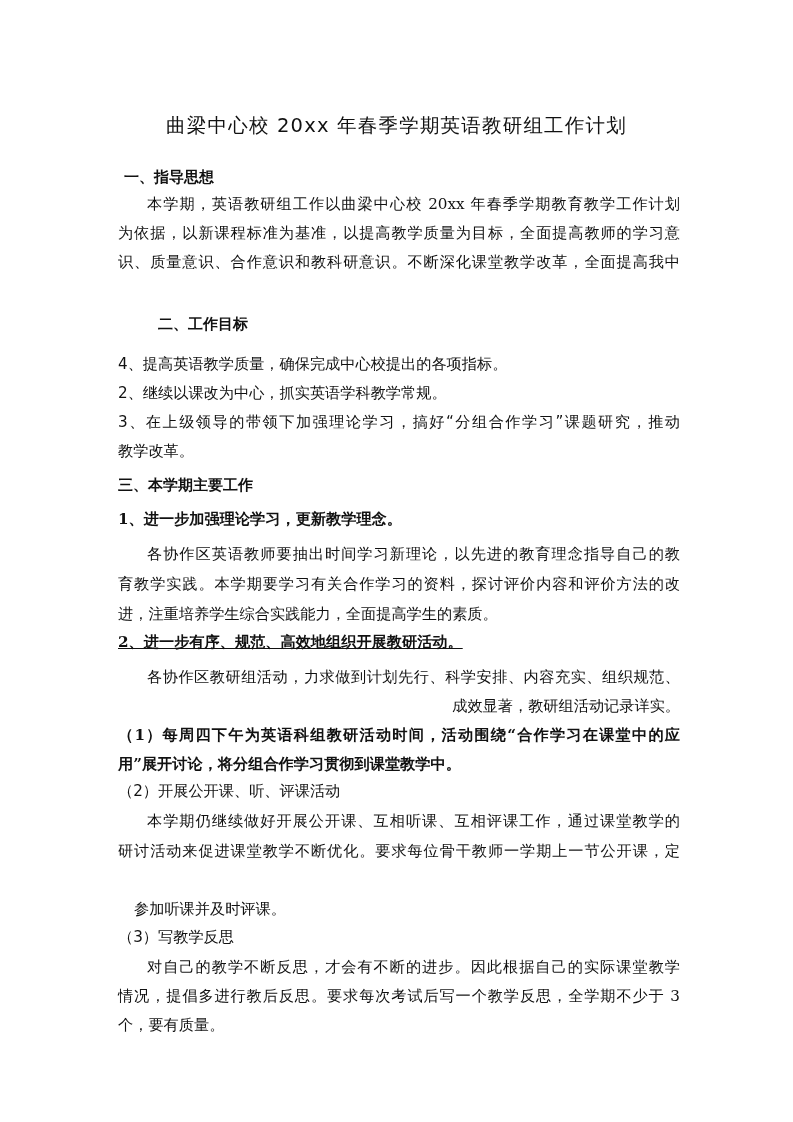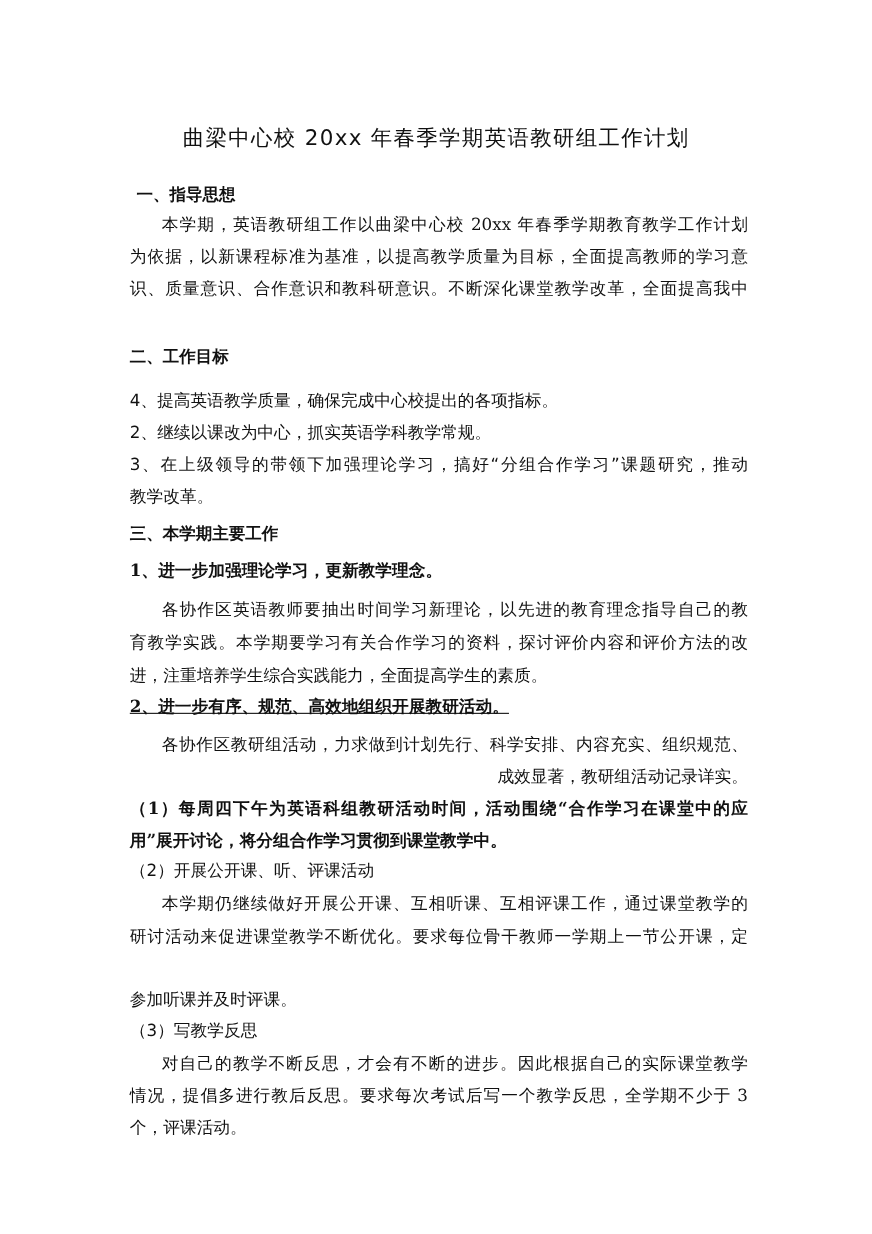--- a/index.html
+++ b/index.html
@@ -19,21 +19,21 @@
 <body>
 
 <div class="page">
   <div class="title">曲梁中心校 20xx 年春季学期英语教研组工作计划</div>
 
   <div class="line h1" style="top:155px; left:124px;">一、指导思想</div>
   <div class="line indent justify" style="top:182px; width:533px;">本学期，英语教研组工作以曲梁中心校 20xx 年春季学期教育教学工作计划</div>
   <div class="line justify" style="top:211px;">为依据，以新课程标准为基准，以提高教学质量为目标，全面提高教师的学习意</div>
   <div class="line justify" style="top:240px;">识、质量意识、合作意识和教科研意识。不断深化课堂教学改革，全面提高我中</div>
 
-  <div class="line h1" style="top:302px;">二、工作目标</div>
+  <div class="line h1" style="top:302px;margin-left:40px;">二、工作目标</div>
   <div class="line sans" style="top:342px;">4、提高英语教学质量，确保完成中心校提出的各项指标。</div>
   <div class="line sans" style="top:371px;">2、继续以课改为中心，抓实英语学科教学常规。</div>
   <div class="line sans justify" style="top:400px;">3、在上级领导的带领下加强理论学习，搞好“分组合作学习”课题研究，推动</div>
   <div class="line sans" style="top:429px;">教学改革。</div>
 
   <div class="line h1" style="top:463px;">三、本学期主要工作</div>
 
   <div class="line bold" style="top:497px;">1、进一步加强理论学习，更新教学理念。</div>
   <div class="line indent justify" style="top:532px; width:533px;">各协作区英语教师要抽出时间学习新理论，以先进的教育理念指导自己的教</div>
   <div class="line justify" style="top:562px;">育教学实践。本学期要学习有关合作学习的资料，探讨评价内容和评价方法的改</div>
@@ -42,19 +42,19 @@
   <div class="line bold" style="top:620px;text-decoration:underline;">2、进一步有序、规范、高效地组织开展教研活动。</div>
   <div class="line indent justify" style="top:655px; width:533px;">各协作区教研组活动，力求做到计划先行、科学安排、内容充实、组织规范、</div>
   <div class="line" style="top:684px;text-align:right;">成效显著，教研组活动记录详实。</div>
 
   <div class="line bold justify" style="top:713px;">（1）每周四下午为英语科组教研活动时间，活动围绕“合作学习在课堂中的应</div>
   <div class="line bold" style="top:742px;">用”展开讨论，将分组合作学习贯彻到课堂教学中。</div>
 
   <div class="line sans" style="top:769px;">（2）开展公开课、听、评课活动</div>
   <div class="line indent justify" style="top:799px; width:533px;">本学期仍继续做好开展公开课、互相听课、互相评课工作，通过课堂教学的</div>
   <div class="line justify" style="top:829px;">研讨活动来促进课堂教学不断优化。要求每位骨干教师一学期上一节公开课，定</div>
-  <div class="line" style="top:887px;">参加听课并及时评课。</div>
+  <div class="line" style="top:887px;margin-left:16px;">参加听课并及时评课。</div>
 
   <div class="line sans" style="top:915px;">（3）写教学反思</div>
   <div class="line indent justify" style="top:945px; width:533px;">对自己的教学不断反思，才会有不断的进步。因此根据自己的实际课堂教学</div>
   <div class="line justify" style="top:974px;">情况，提倡多进行教后反思。要求每次考试后写一个教学反思，全学期不少于 3</div>
-  <div class="line" style="top:1003px;">个，评课活动。</div>
+  <div class="line" style="top:1003px;">个，要有质量。</div>
 </div>
 
 </body></html>

